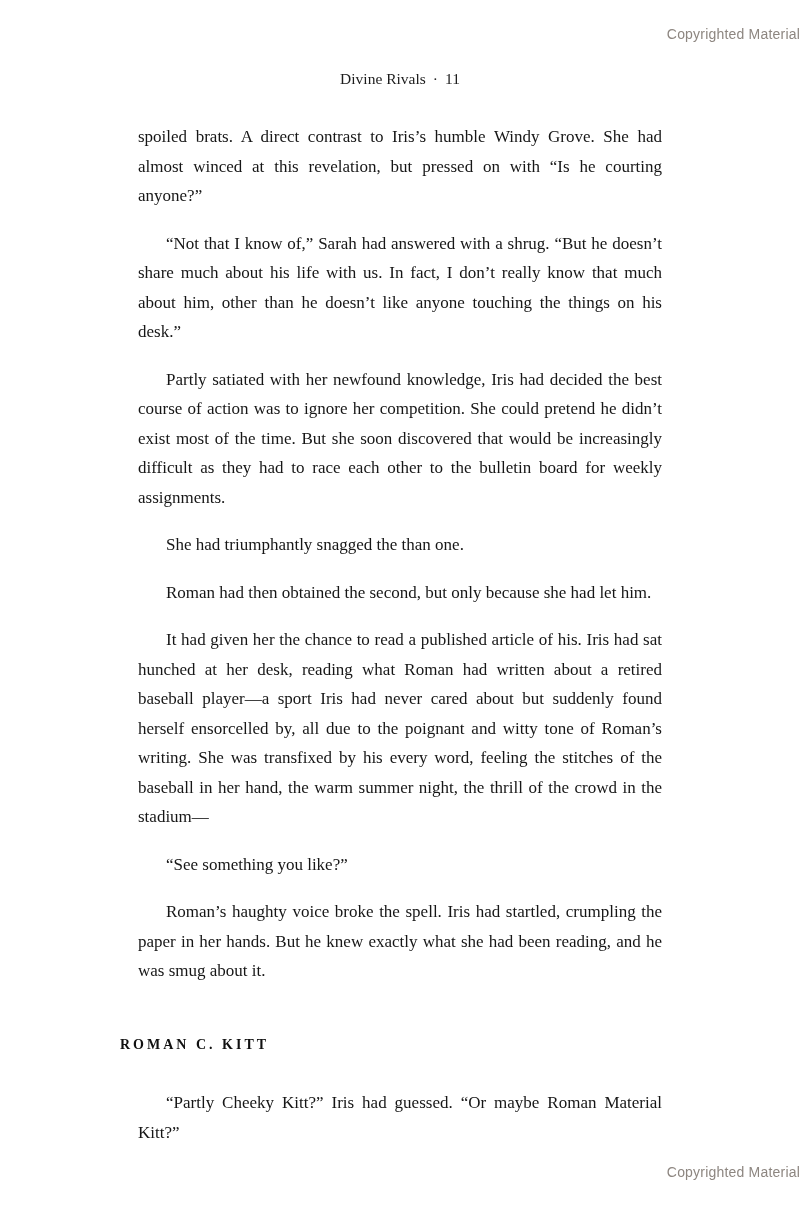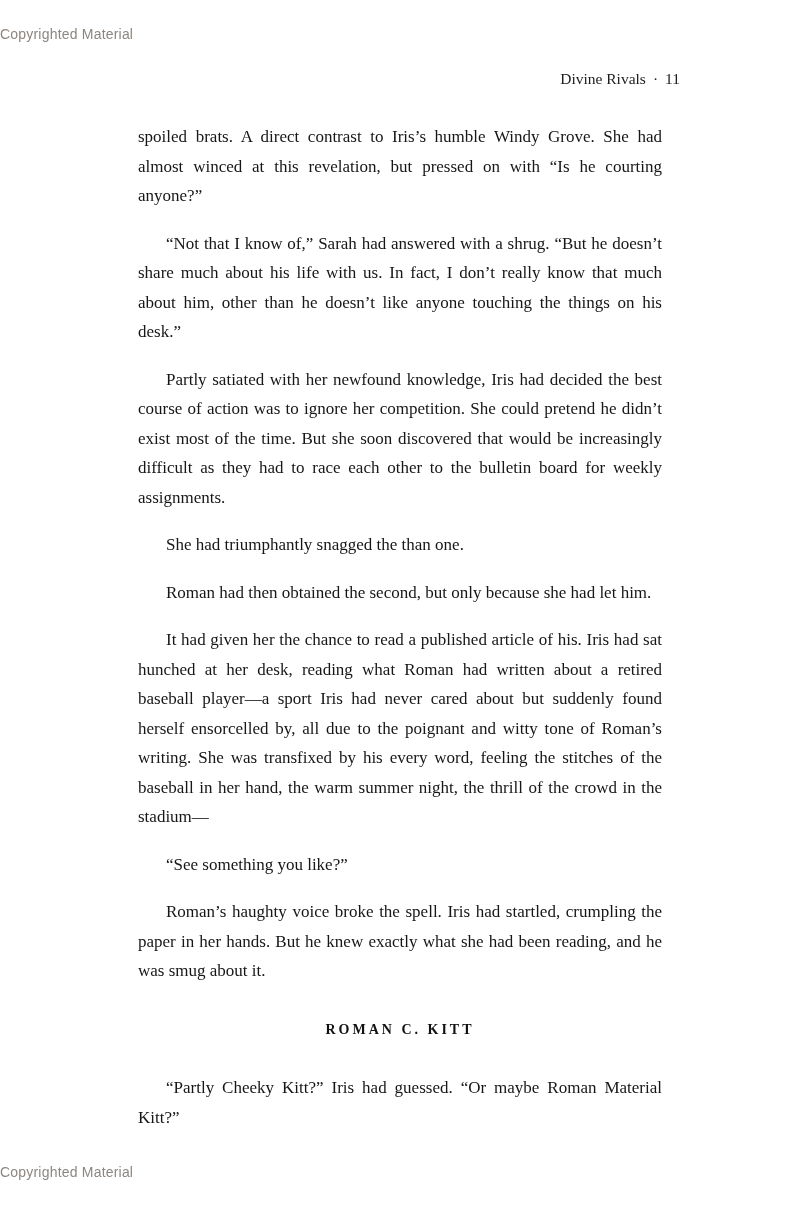--- a/index.html
+++ b/index.html
@@ -10,39 +10,39 @@
   .page {
     position: relative;
     width: 800px;
     height: 1208px;
     background: #ffffff;
     overflow: hidden;
     font-family: "Liberation Serif", serif;
     color: #1a1a1a;
   }
   .copyright {
-    text-align: left;
+    text-align: right;
     font-family: "Liberation Sans", sans-serif;
     font-size: 14px;
     color: #8d8680;
     letter-spacing: 0.2px;
   }
   .copyright.top {
     padding-top: 26px;
   }
   .copyright.bottom {
     position: absolute;
     bottom: 28px;
     left: 0;
     width: 100%;
   }
   .running-header {
     width: 560px;
     margin: 28px auto 0 auto;
-    text-align: right;
+    text-align: center;
     font-size: 15.5px;
     color: #1c1c1c;
   }
   .running-header .dot {
     margin: 0 7px;
   }
   .body-text {
     width: 560px;
     margin: 34px auto 0 auto;
     font-size: 17px;
@@ -51,25 +51,24 @@
     color: #161616;
   }
   p.para {
     margin: 18px;
     padding: 0;
   }
   p.para.indent {
     text-indent: 28px;
   }
   .section-heading {
-    text-align: center;
     font-size: 14px;
     font-weight: bold;
     letter-spacing: 3px;
-    margin: 29px 0 29px 0;
+    margin: 44px 0 29px 0;
     text-indent: 0;
     color: #111111;
   }
   .italic {
   }
 </style>
 </head>
 <body>
 
 <div class="page">

